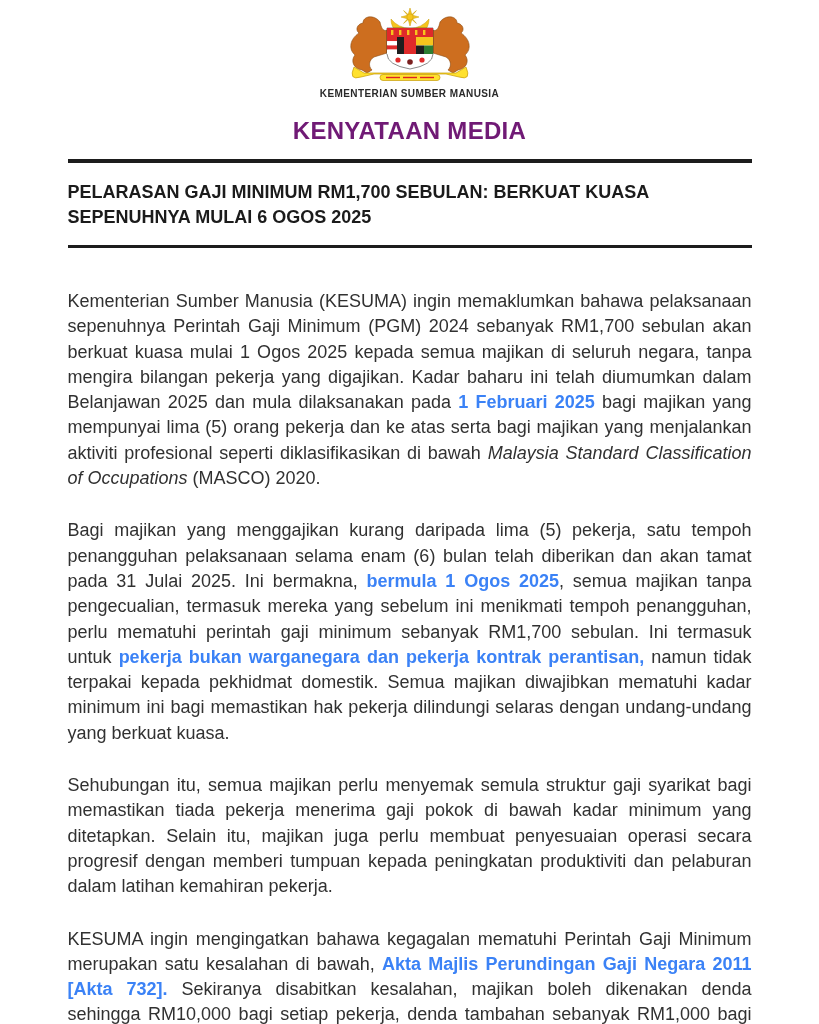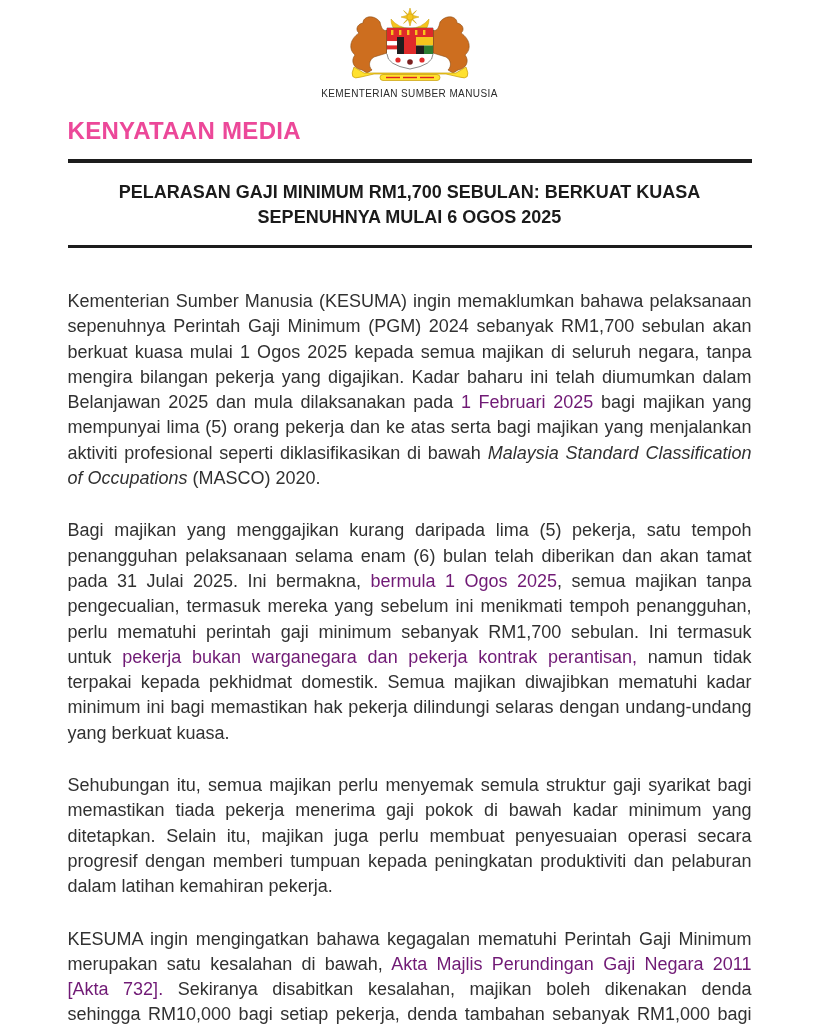--- a/index.html
+++ b/index.html
@@ -11,58 +11,58 @@
   }
   .page { width: 819px; height: 1024px; background: #ffffff; overflow: hidden; }
   .content { width: 684px; margin: 0 auto; }
 
   .logo-wrap { padding-top: 7px; text-align: center; }
   .logo-wrap svg { display: block; margin: 0 auto; }
   .logo-caption {
     margin-top: 3px;
     text-align: center;
     font-size: 10px;
-    font-weight: normal;
+    font-weight: bold;
     letter-spacing: 0.4px;
     color: #2a2a2a;
   }
 
   h1.doc-type {
     margin: 18px 0 0 0;
-    text-align: left;
+    text-align: center;
     font-size: 24px;
     font-weight: bold;
     letter-spacing: 0.3px;
-    color: #ec4899;
+    color: #701a75;
     line-height: 28px;
   }
 
   .rule { border: none; margin: 0; background: #1d1d1d; }
   .rule-thick { height: 4px; margin-top: 14px; }
   .rule-thin  { height: 3px; margin-top: 15px; }
 
   h2.subject {
     margin: 17px 0 0 0;
-    text-align: center;
+    text-align: left;
     font-size: 18px;
     font-weight: bold;
     line-height: 25px;
     color: #1b1b1b;
   }
 
   main.body-text { display: block; margin-top: 41px; }
   main.body-text p {
     margin: 0 0 27px 0;
     font-size: 18px;
     line-height: 25.3px;
     text-align: justify;
     color: #313131;
   }
   main.body-text p:last-child { margin-bottom: 0; }
-  .b { font-weight: normal; color: #701a75; }
+  .b { font-weight: bold; color: #3b82f6; }
   .i { font-style: italic; }
 </style>
 </head>
 <body>
 
 <div class="page">
   <div class="content">
 
     <header>
       <div class="logo-wrap">

